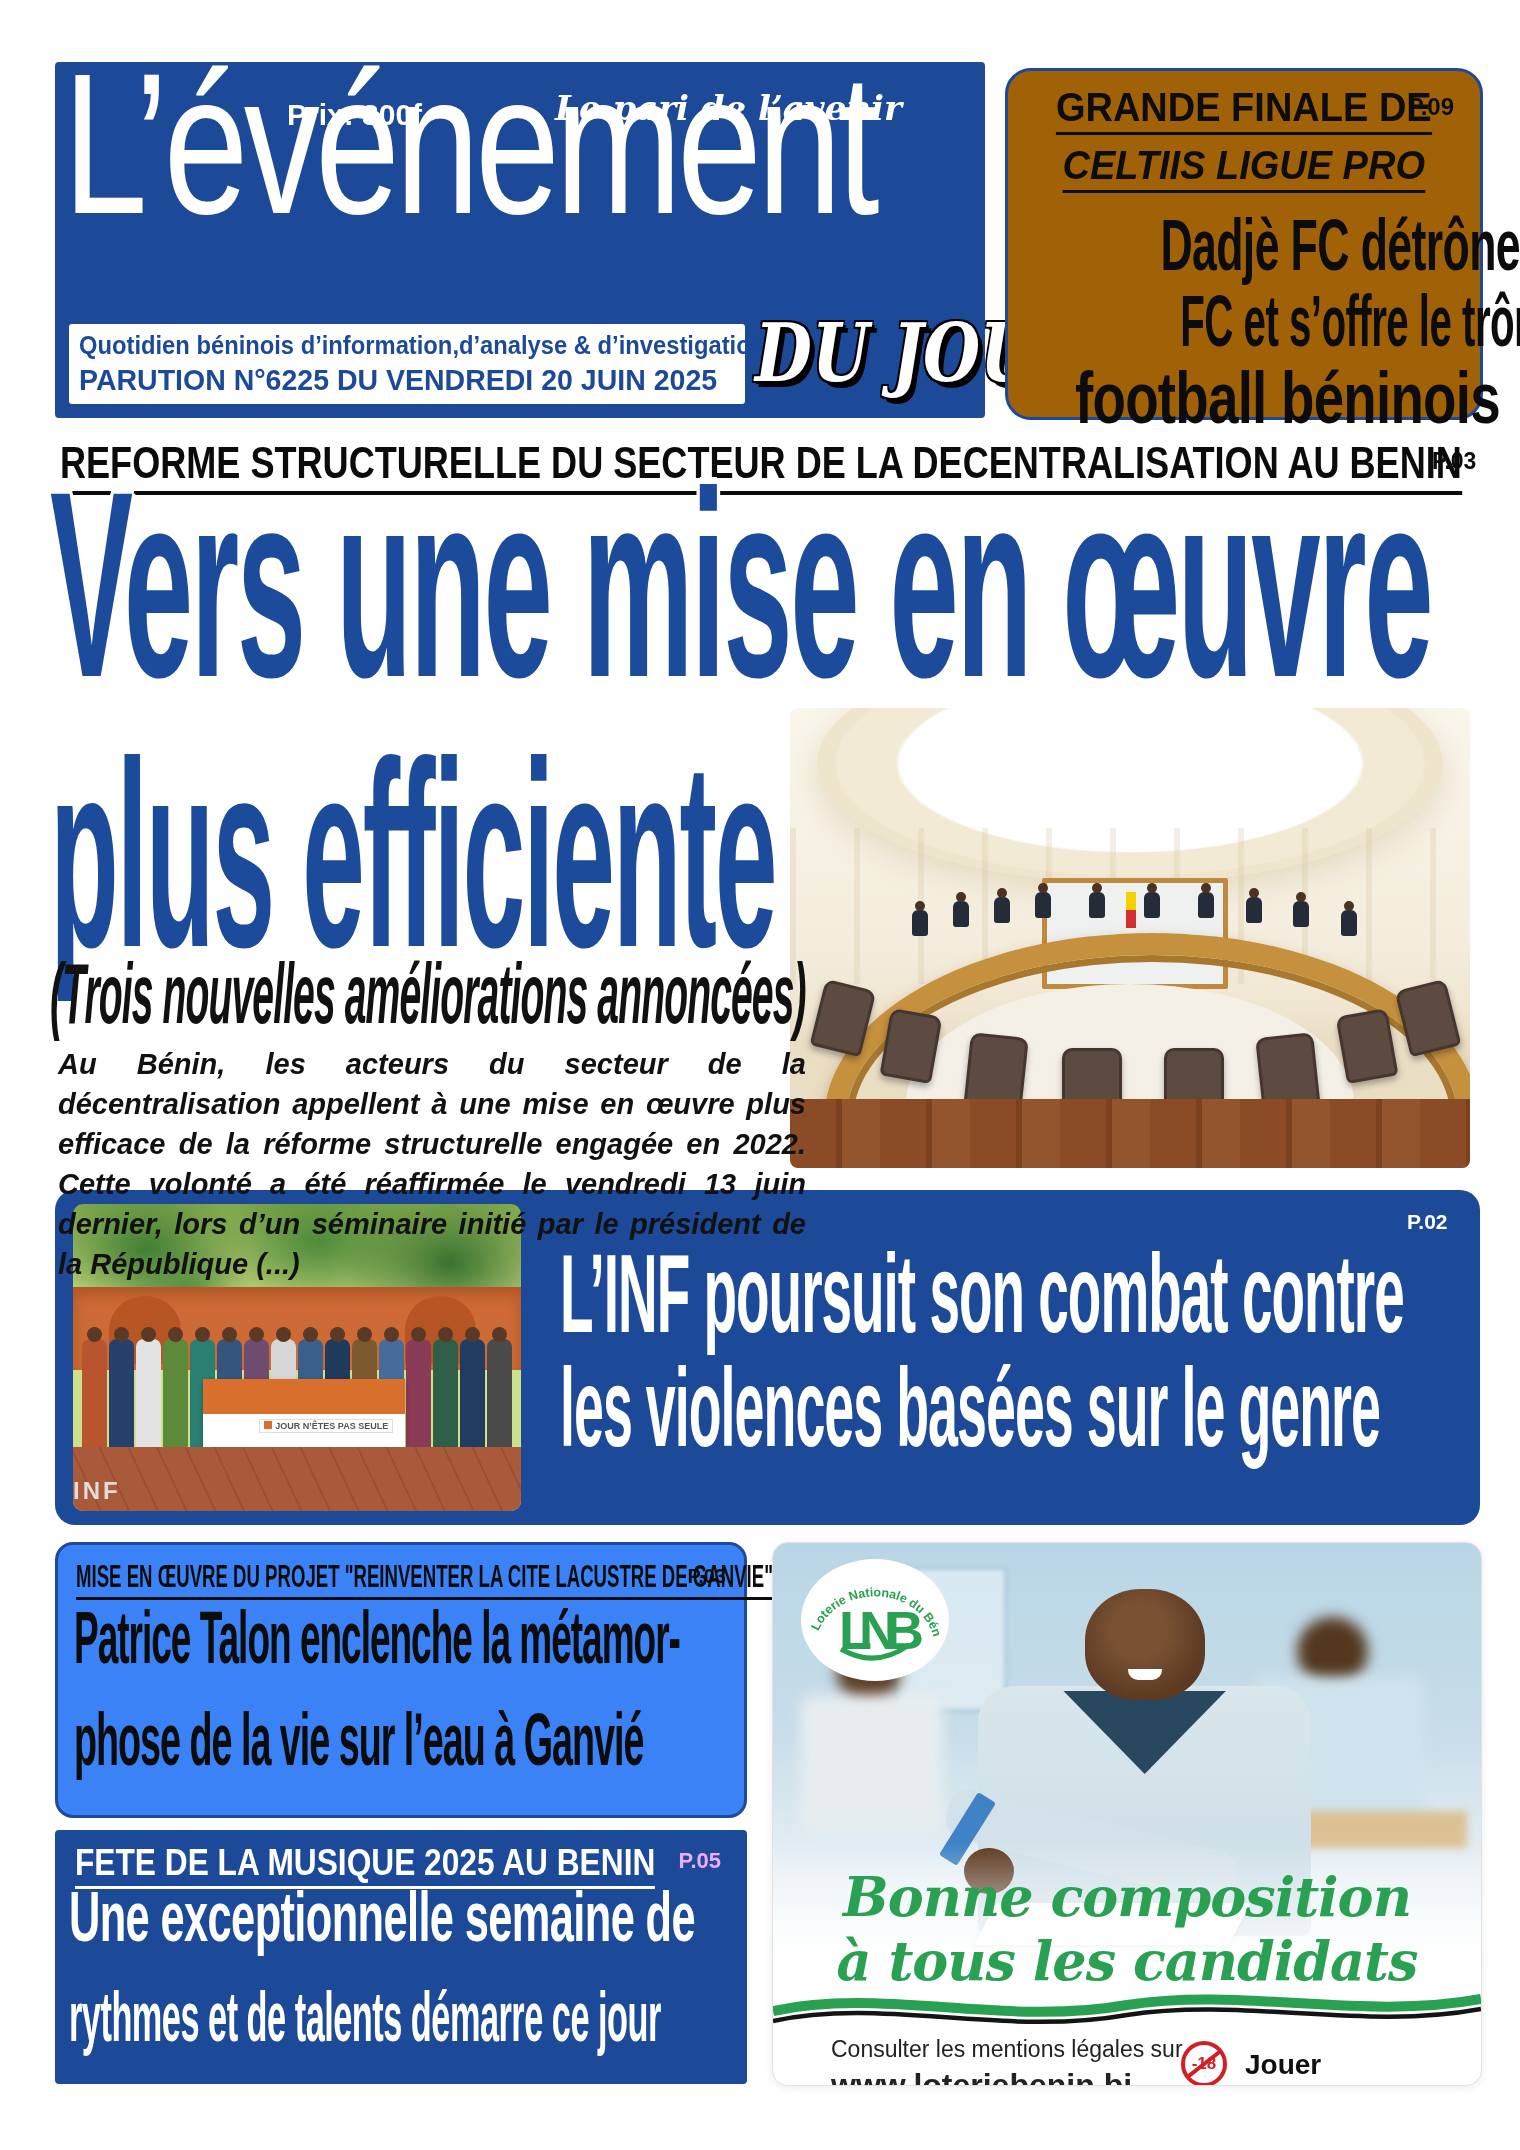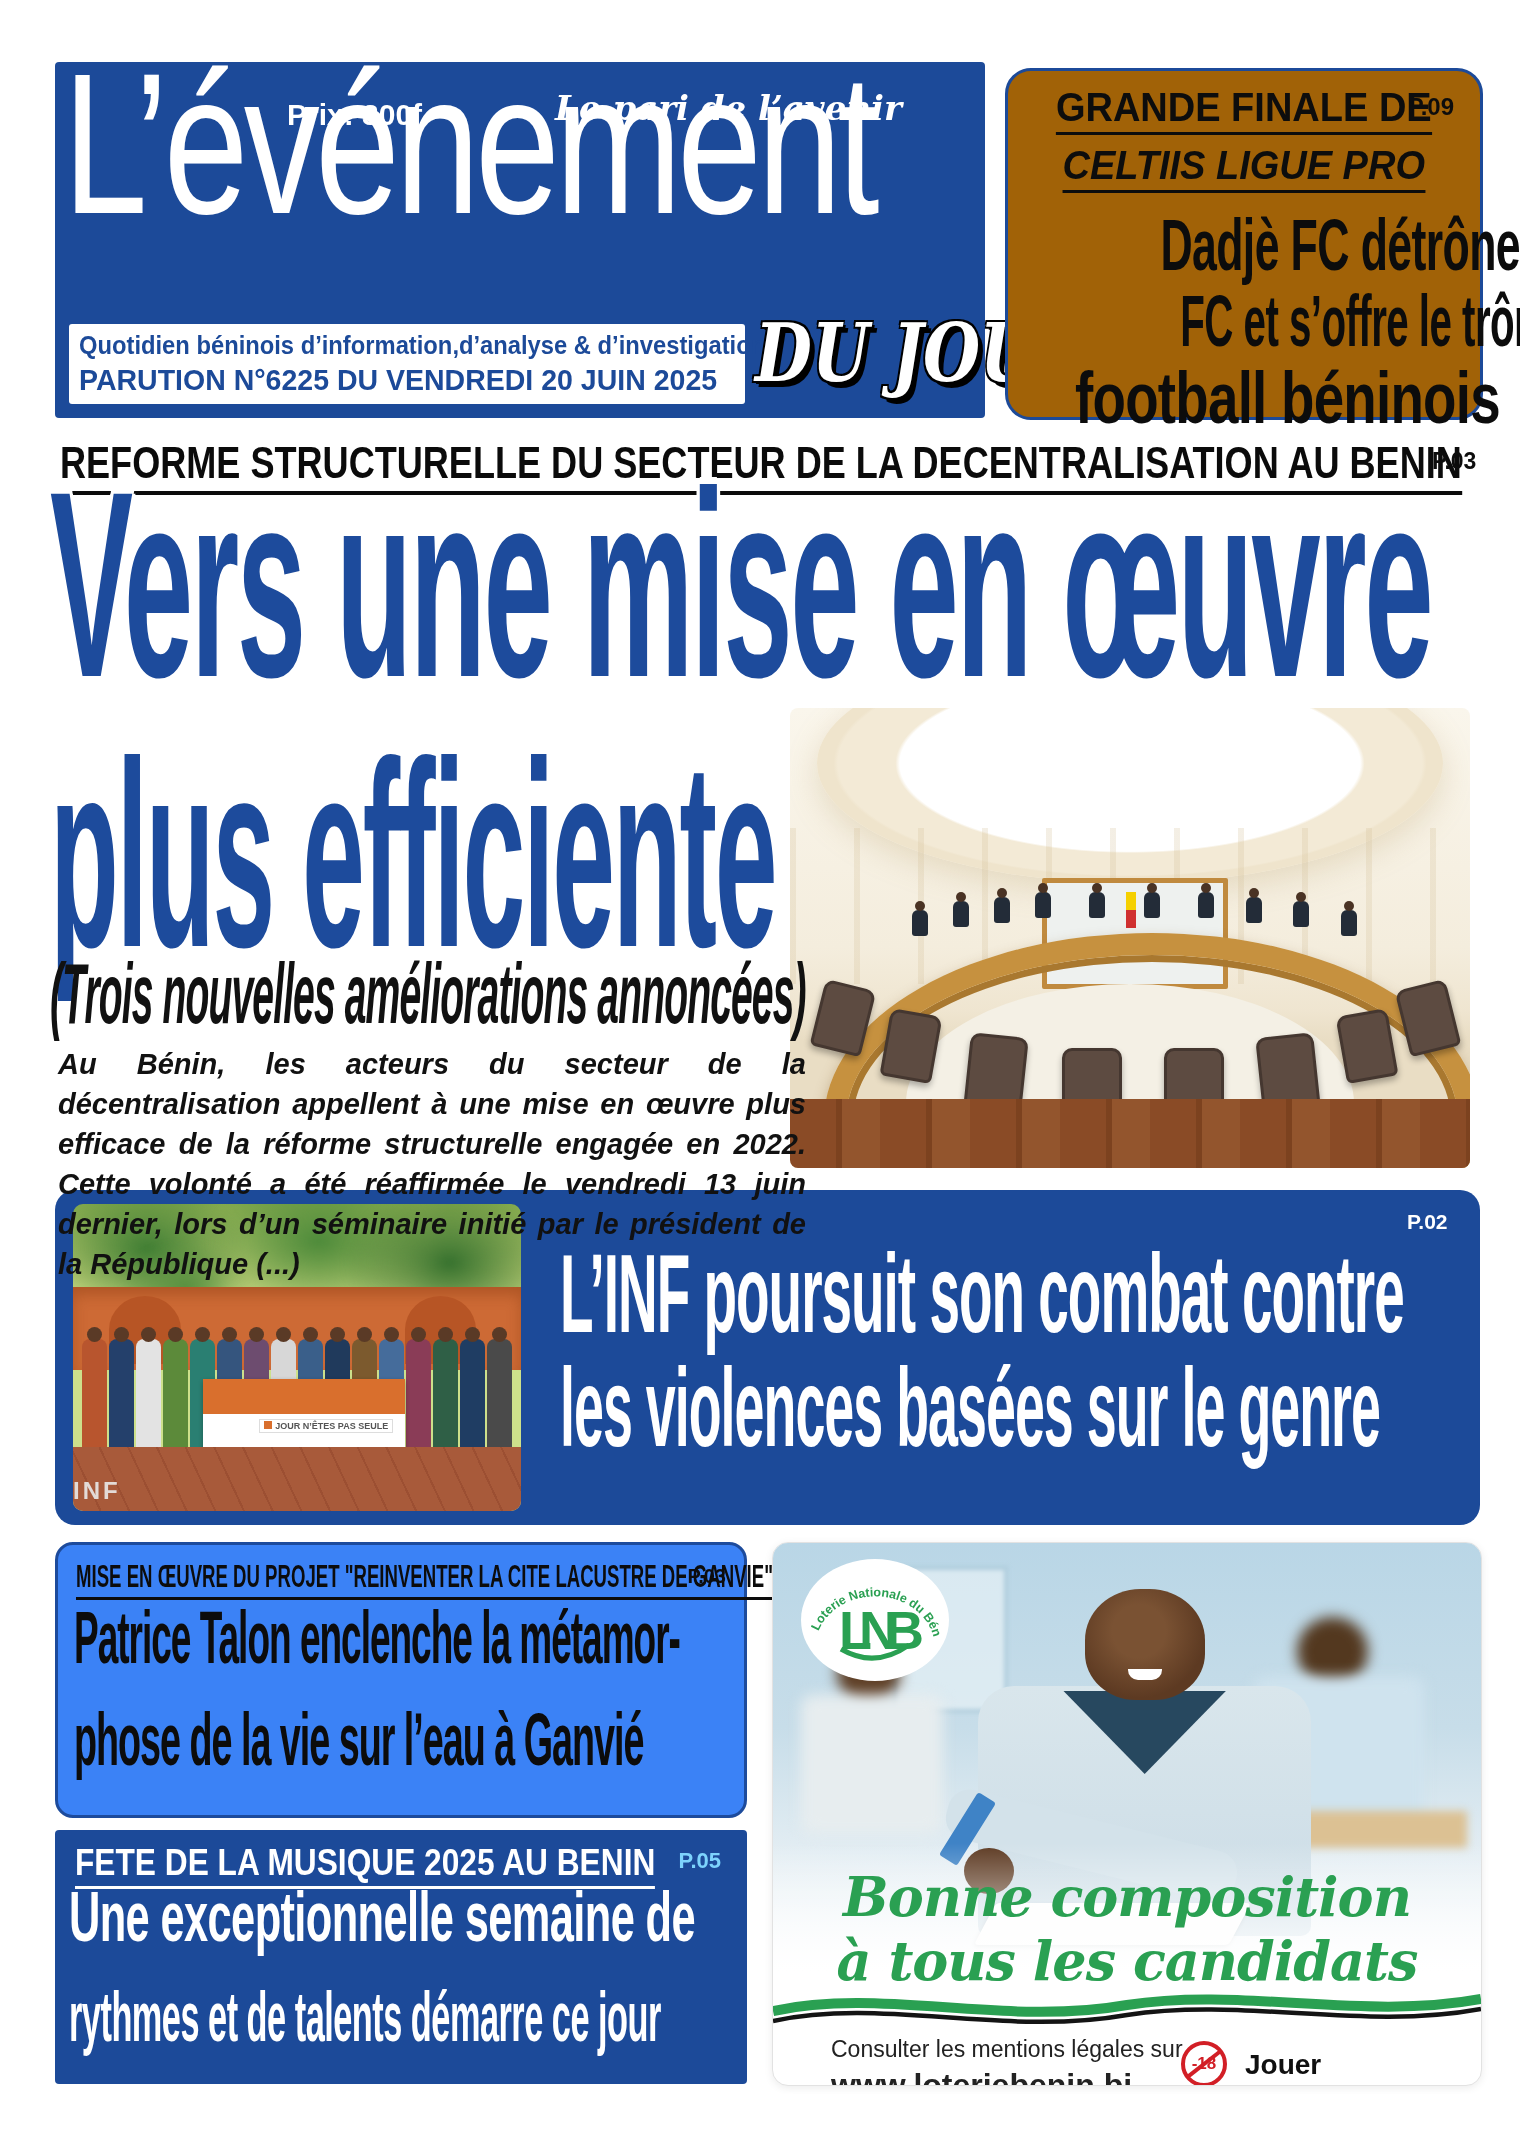--- a/index.html
+++ b/index.html
@@ -90,21 +90,21 @@
   .ganvie{left:55px;top:1542px;width:692px;height:276px;background:#3b82f6;border:3px solid #1d4b9c;border-radius:18px;box-sizing:border-box;}
   .ganvie-kicker{left:18px;top:14px;font-size:31px;font-weight:bold;color:#0c0c0c;}
   .ganvie-pref{right:18px;top:20px;font-size:20px;font-weight:bold;}
   .ganvie-h{font-weight:bold;color:#0c0c0c;line-height:1;letter-spacing:-2px;}
   .ganvie-h1{left:16px;top:56px;font-size:74px;}
   .ganvie-h2{left:16px;top:158px;font-size:74px;}
 
   
   .music{left:55px;top:1830px;width:692px;height:254px;background:#1c4a99;border-radius:4px;}
   .music-kicker{left:20px;top:12px;font-size:36px;font-weight:bold;color:#fff;}
-  .music-pref{right:26px;top:18px;font-size:22px;font-weight:bold;color:#7dd3fc;}
+  .music-pref{right:26px;top:18px;font-size:22px;font-weight:bold;color:#f0abfc;}
   .music-h{color:#fff;font-weight:bold;line-height:1;letter-spacing:-1px;}
   .music-h1{left:14px;top:52px;font-size:70px;}
   .music-h2{left:14px;top:152px;font-size:70px;}
 
   
   .ad{left:772px;top:1542px;width:708px;height:542px;background:#fff;border:1px solid #e2e2e2;border-radius:16px;
       box-shadow:0 2px 8px rgba(0,0,0,.08);overflow:hidden;}
   .ad-photo{position:absolute;left:0;top:0;width:100%;height:462px;
     background:linear-gradient(180deg,#b9d6e6 0%,#c7dde9 40%,#e6eff4 70%,#ffffff 100%);}
   .ad-window{position:absolute;left:17%;top:5%;width:15%;height:30%;background:#eaf4f8;border:4px solid #a9c8d8;opacity:.65;filter:blur(2px);}

